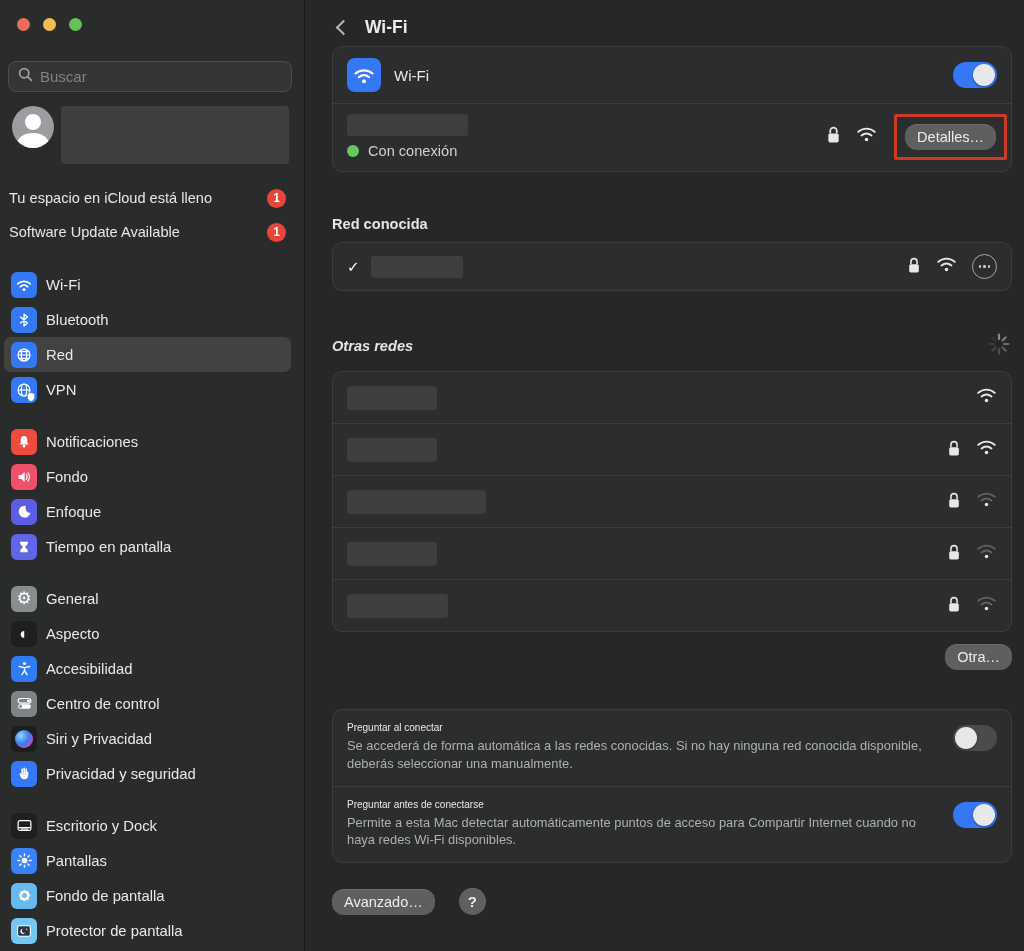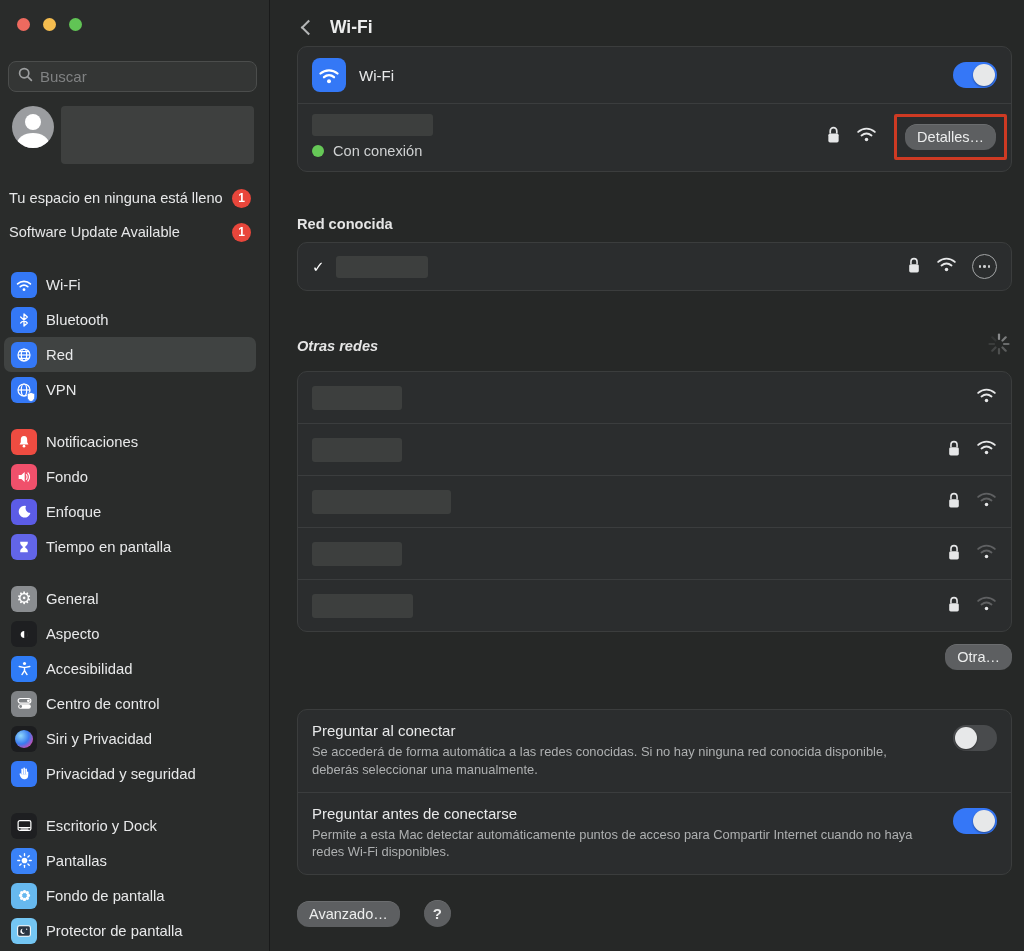--- a/index.html
+++ b/index.html
@@ -2,21 +2,21 @@
 <html><head>
 <meta charset="utf-8">
 <style>
   * { margin:0; padding:0; box-sizing:border-box; }
   html,body { width:1024px; height:951px; overflow:hidden;
     font-family:"Liberation Sans","DejaVu Sans",sans-serif;
     background:#1c1d1e; }
   .window { display:flex; width:1024px; height:951px; }
 
   
-  .sidebar { width:270px; height:951px; background:#2a2c2b;
+  .sidebar { width:305px; height:951px; background:#2a2c2b;
     border-right:1px solid #191a1a; position:relative; flex:none; }
   .traffic { position:absolute; top:18px; left:17px; display:flex; gap:13px; }
   .tl { width:13px; height:13px; border-radius:50%; }
   .tl.red { background:#ee6a5f; } .tl.yellow { background:#f5bd4f; } .tl.green { background:#61c455; }
 
   .search { position:absolute; top:61px; left:8px; right:12px; height:31px;
     background:#343635; border:1px solid #4b4d4c; border-radius:8px;
     display:flex; align-items:center; padding:0 9px; gap:7px; }
   .search input { background:transparent; border:none; outline:none; flex:1;
     font-size:15px; color:#dfe0e1; font-family:inherit; }
@@ -102,21 +102,21 @@
   .ellipsis-btn { width:25px; height:25px; border-radius:50%;
     border:1.5px solid #a2a4a5; display:flex; align-items:center;
     justify-content:center; gap:2px; }
   .ellipsis-btn i { width:2.5px; height:2.5px; border-radius:50%; background:#cdcecf; }
 
   .otra-row { display:flex; justify-content:flex-end; margin-top:12px; }
 
   .ask-card { margin-top:39px; }
   .ask-row { display:flex; align-items:flex-start; padding:12px 14px 13px 14px; }
   .ask-text { flex:1; padding-right:30px; }
-  .ask-title { font-size:15px; color:#e8e9ea; }
+  .ask-title { font-size:10px; color:#e8e9ea; }
   .ask-desc { margin-top:4px; font-size:12.9px; line-height:1.38; color:#aeb0b1; max-width:610px; }
   .ask-row .toggle { margin-top:3px; }
 
   .footer { display:flex; justify-content:flex-start; align-items:center;
     gap:24px; margin-top:25px; }
   .help-btn { width:27px; height:27px; border-radius:50%; background:#5d5f61;
     color:#eceded; font-size:15px; font-weight:bold; display:flex;
     align-items:center; justify-content:center;
     box-shadow:inset 0 0.5px 0 rgba(255,255,255,.18); }
 </style>
@@ -145,21 +145,21 @@
 
     <div class="profile">
       <div class="avatar">
         <div class="head"></div>
           <div class="body"></div>
       </div>
       <div class="redact"></div>
     </div>
 
     <div class="alert-row" style="top:185px;">
-      <span class="lbl">Tu espacio en ninguna está lleno</span>
+      <span class="lbl">Tu espacio en iCloud está lleno</span>
       <span class="badge">1</span>
     </div>
     <div class="alert-row" style="top:219px;gap:37px;">
       <span class="lbl">Software Update Available</span>
       <span class="badge">1</span>
     </div>
 
     <nav class="nav" style="top:267px;">
 
       <div class="nav-item">

